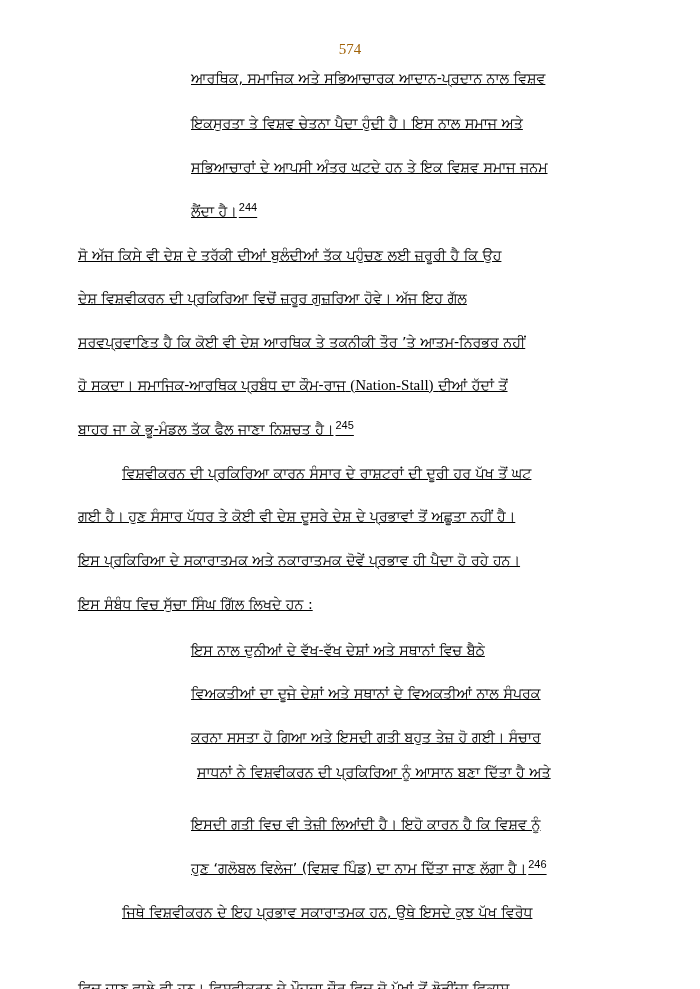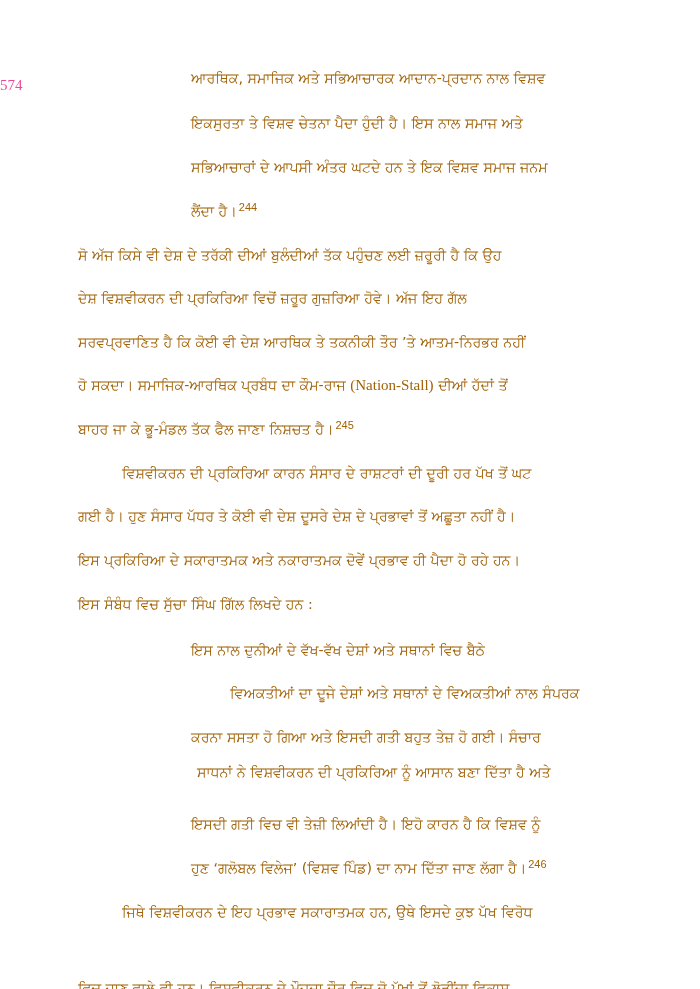--- a/index.html
+++ b/index.html
@@ -13,31 +13,32 @@
       position: relative;
       overflow: hidden;
       color: #111111;
       font-family: "DejaVu Sans", sans-serif;
     }
     .page-number {
       position: absolute;
       top: 41px;
       left: 0;
       width: 700px;
+      text-align: center;
       font-family: "Liberation Serif", serif;
       font-size: 15px;
-      color: #ec4899;
-      margin-top: 36px;
+      color: #a16207;
     }
     .line {
       position: absolute;
       font-size: 14.2px;
       line-height: 20px;
       white-space: nowrap;
-      color: #a16207;
+      color: #000000;
+      text-decoration: underline;
     }
     .quote .line { left: 191px; }
     .body-line { left: 78px; }
     .indent { left: 122px; }
     sup {
       font-family: "Liberation Sans", sans-serif;
       font-size: 11px;
       vertical-align: top;
       position: relative;
       top: -4px;
@@ -78,21 +79,21 @@
 
 <div>
   <div class="line indent" style="top:463px;">ਵਿਸ਼ਵੀਕਰਨ ਦੀ ਪ੍ਰਕਿਰਿਆ ਕਾਰਨ ਸੰਸਾਰ ਦੇ ਰਾਸ਼ਟਰਾਂ ਦੀ ਦੂਰੀ ਹਰ ਪੱਖ ਤੋਂ ਘਟ</div>
   <div class="line body-line" style="top:506px;">ਗਈ ਹੈ। ਹੁਣ ਸੰਸਾਰ ਪੱਧਰ ਤੇ ਕੋਈ ਵੀ ਦੇਸ਼ ਦੂਸਰੇ ਦੇਸ਼ ਦੇ ਪ੍ਰਭਾਵਾਂ ਤੋਂ ਅਛੂਤਾ ਨਹੀਂ ਹੈ।</div>
   <div class="line body-line" style="top:550px;">ਇਸ ਪ੍ਰਕਿਰਿਆ ਦੇ ਸਕਾਰਾਤਮਕ ਅਤੇ ਨਕਾਰਾਤਮਕ ਦੋਵੇਂ ਪ੍ਰਭਾਵ ਹੀ ਪੈਦਾ ਹੋ ਰਹੇ ਹਨ।</div>
   <div class="line body-line" style="top:594px;">ਇਸ ਸੰਬੰਧ ਵਿਚ ਸੁੱਚਾ ਸਿੰਘ ਗਿੱਲ ਲਿਖਦੇ ਹਨ :</div>
 </div>
 
 <div class="quote">
   <div class="line" style="top:640px;">ਇਸ ਨਾਲ ਦੁਨੀਆਂ ਦੇ ਵੱਖ-ਵੱਖ ਦੇਸ਼ਾਂ ਅਤੇ ਸਥਾਨਾਂ ਵਿਚ ਬੈਠੇ</div>
-  <div class="line" style="top:683px;margin-left:39px;">ਵਿਅਕਤੀਆਂ ਦਾ ਦੂਜੇ ਦੇਸ਼ਾਂ ਅਤੇ ਸਥਾਨਾਂ ਦੇ ਵਿਅਕਤੀਆਂ ਨਾਲ ਸੰਪਰਕ</div>
+  <div class="line" style="top:683px;">ਵਿਅਕਤੀਆਂ ਦਾ ਦੂਜੇ ਦੇਸ਼ਾਂ ਅਤੇ ਸਥਾਨਾਂ ਦੇ ਵਿਅਕਤੀਆਂ ਨਾਲ ਸੰਪਰਕ</div>
   <div class="line" style="top:727px;">ਕਰਨਾ ਸਸਤਾ ਹੋ ਗਿਆ ਅਤੇ ਇਸਦੀ ਗਤੀ ਬਹੁਤ ਤੇਜ਼ ਹੋ ਗਈ। ਸੰਚਾਰ</div>
   <div class="line" style="top:762px;margin-left:6px;">ਸਾਧਨਾਂ ਨੇ ਵਿਸ਼ਵੀਕਰਨ ਦੀ ਪ੍ਰਕਿਰਿਆ ਨੂੰ ਆਸਾਨ ਬਣਾ ਦਿੱਤਾ ਹੈ ਅਤੇ</div>
   <div class="line" style="top:814px;">ਇਸਦੀ ਗਤੀ ਵਿਚ ਵੀ ਤੇਜ਼ੀ ਲਿਆਂਦੀ ਹੈ। ਇਹੋ ਕਾਰਨ ਹੈ ਕਿ ਵਿਸ਼ਵ ਨੂੰ</div>
   <div class="line" style="top:858px;">
     <span>ਹੁਣ ‘ਗਲੋਬਲ ਵਿਲੇਜ’ (ਵਿਸ਼ਵ ਪਿੰਡ) ਦਾ ਨਾਮ ਦਿੱਤਾ ਜਾਣ ਲੱਗਾ ਹੈ।</span><sup>246</sup>
   </div>
 </div>
 
 <div>
   <div class="line indent" style="top:902px;">ਜਿਥੇ ਵਿਸ਼ਵੀਕਰਨ ਦੇ ਇਹ ਪ੍ਰਭਾਵ ਸਕਾਰਾਤਮਕ ਹਨ, ਉਥੇ ਇਸਦੇ ਕੁਝ ਪੱਖ ਵਿਰੋਧ</div>

